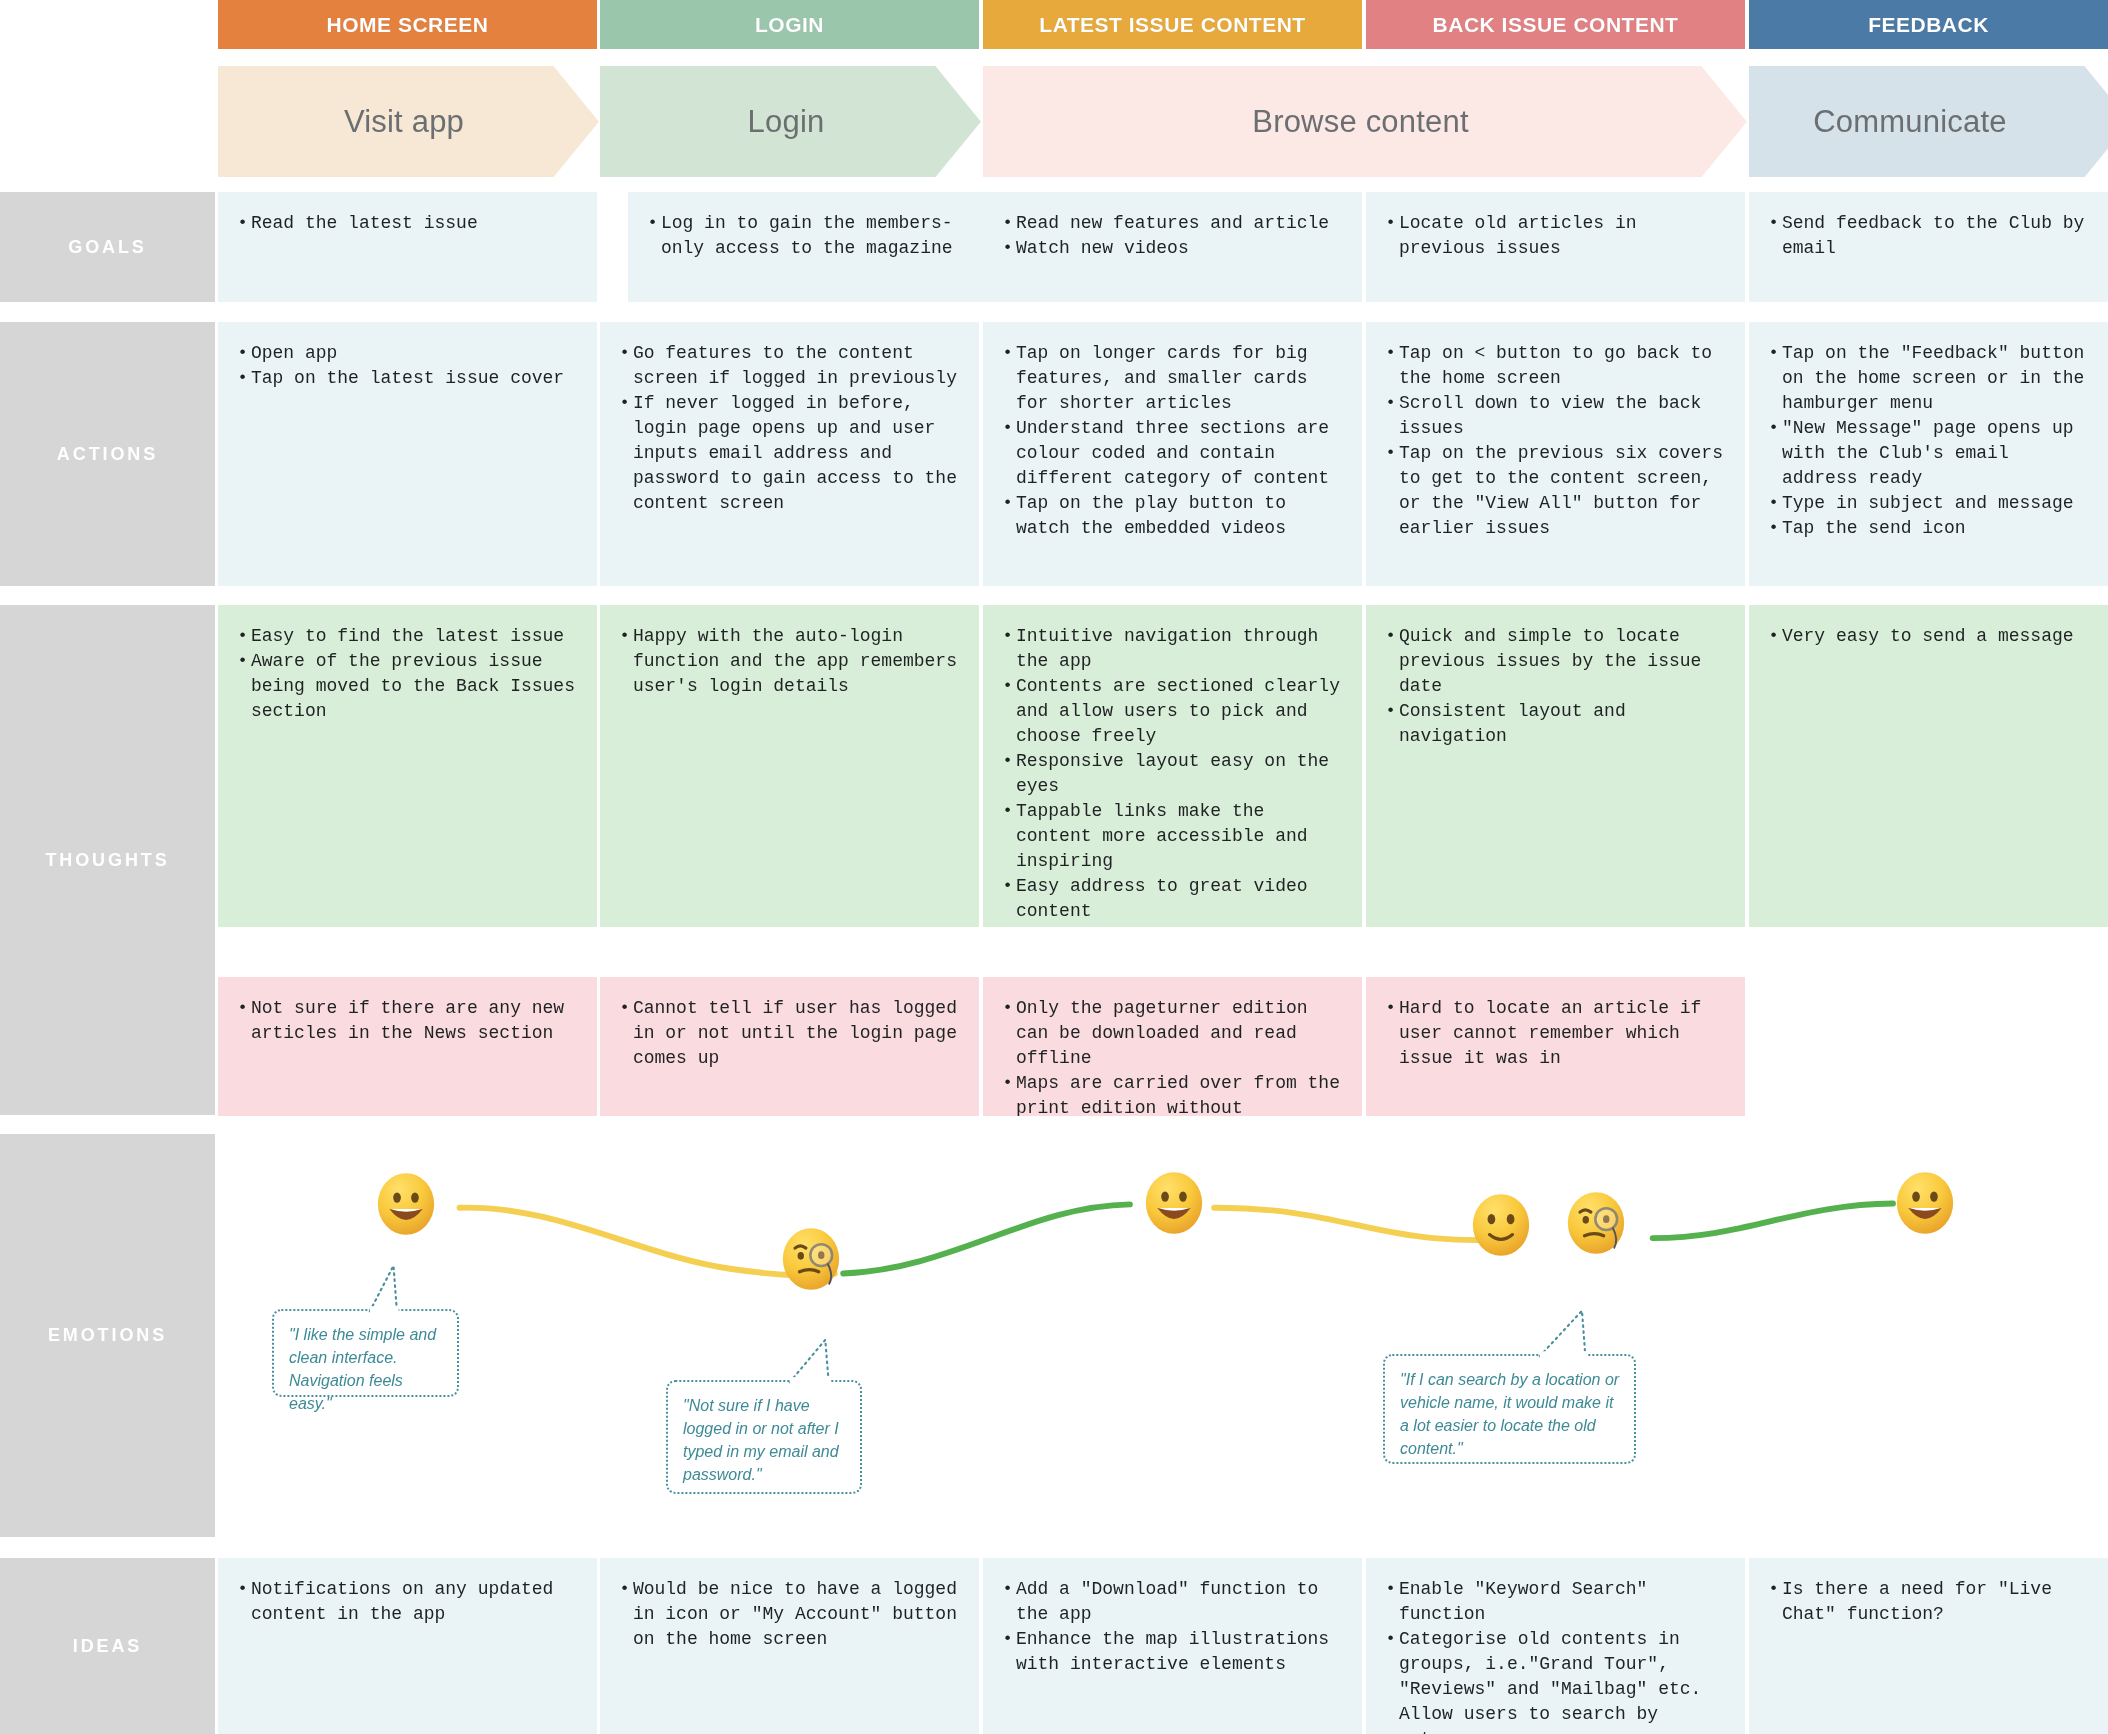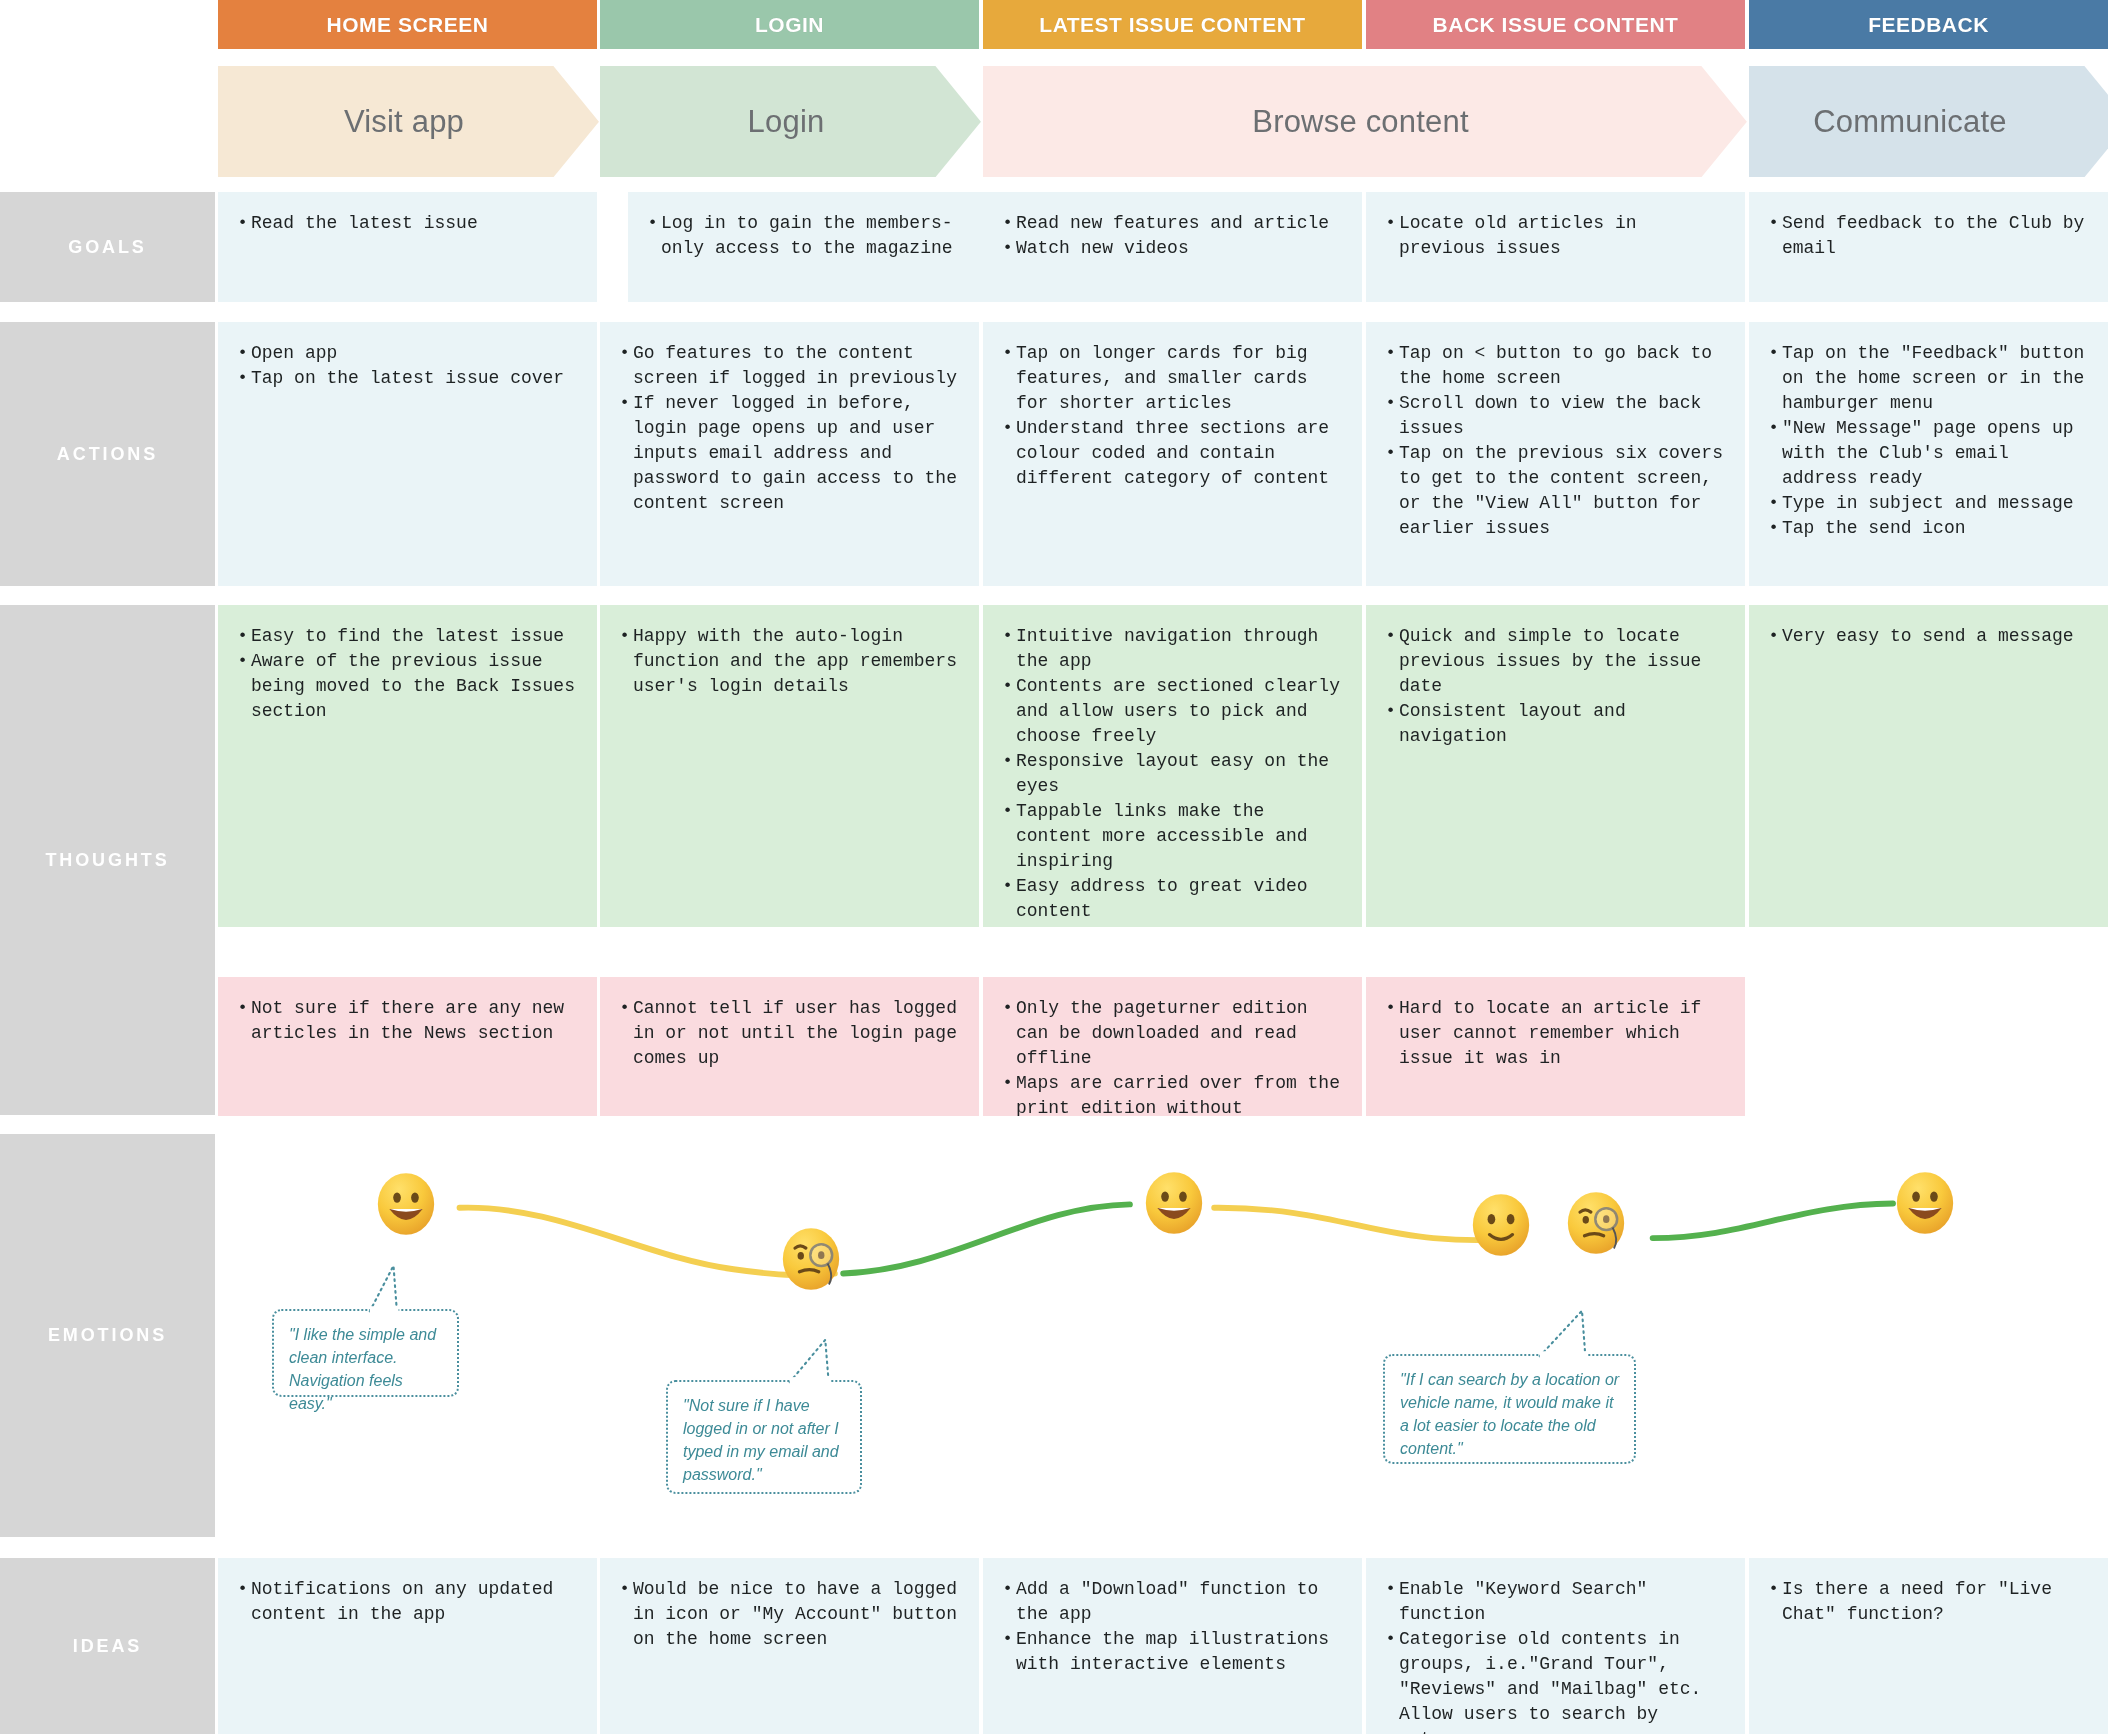--- a/index.html
+++ b/index.html
@@ -194,20 +194,21 @@
   <div class="cell c-blue" style="left:600px; top:322px; width:379px; height:264px;">
     <ul>
         <li>Go features to the content screen if logged in previously</li>
         <li>If never logged in before, login page opens up and user inputs email address and password to gain access to the content screen</li>
       </ul>
   </div>
   <div class="cell c-blue" style="left:983px; top:322px; width:379px; height:264px;">
     <ul>
         <li>Tap on longer cards for big features, and smaller cards for shorter articles</li>
         <li>Understand three sections are colour coded and contain different category of content</li>
+        <li>Tap on the play button to watch the embedded videos</li>
       </ul>
   </div>
   <div class="cell c-blue" style="left:1366px; top:322px; width:379px; height:264px;">
     <ul>
         <li>Tap on &lt; button to go back to the home screen</li>
         <li>Scroll down to view the back issues</li>
         <li>Tap on the previous six covers to get to the content screen, or the "View All" button for earlier issues</li>
       </ul>
   </div>
   <div class="cell c-blue" style="left:1749px; top:322px; width:359px; height:264px;">

